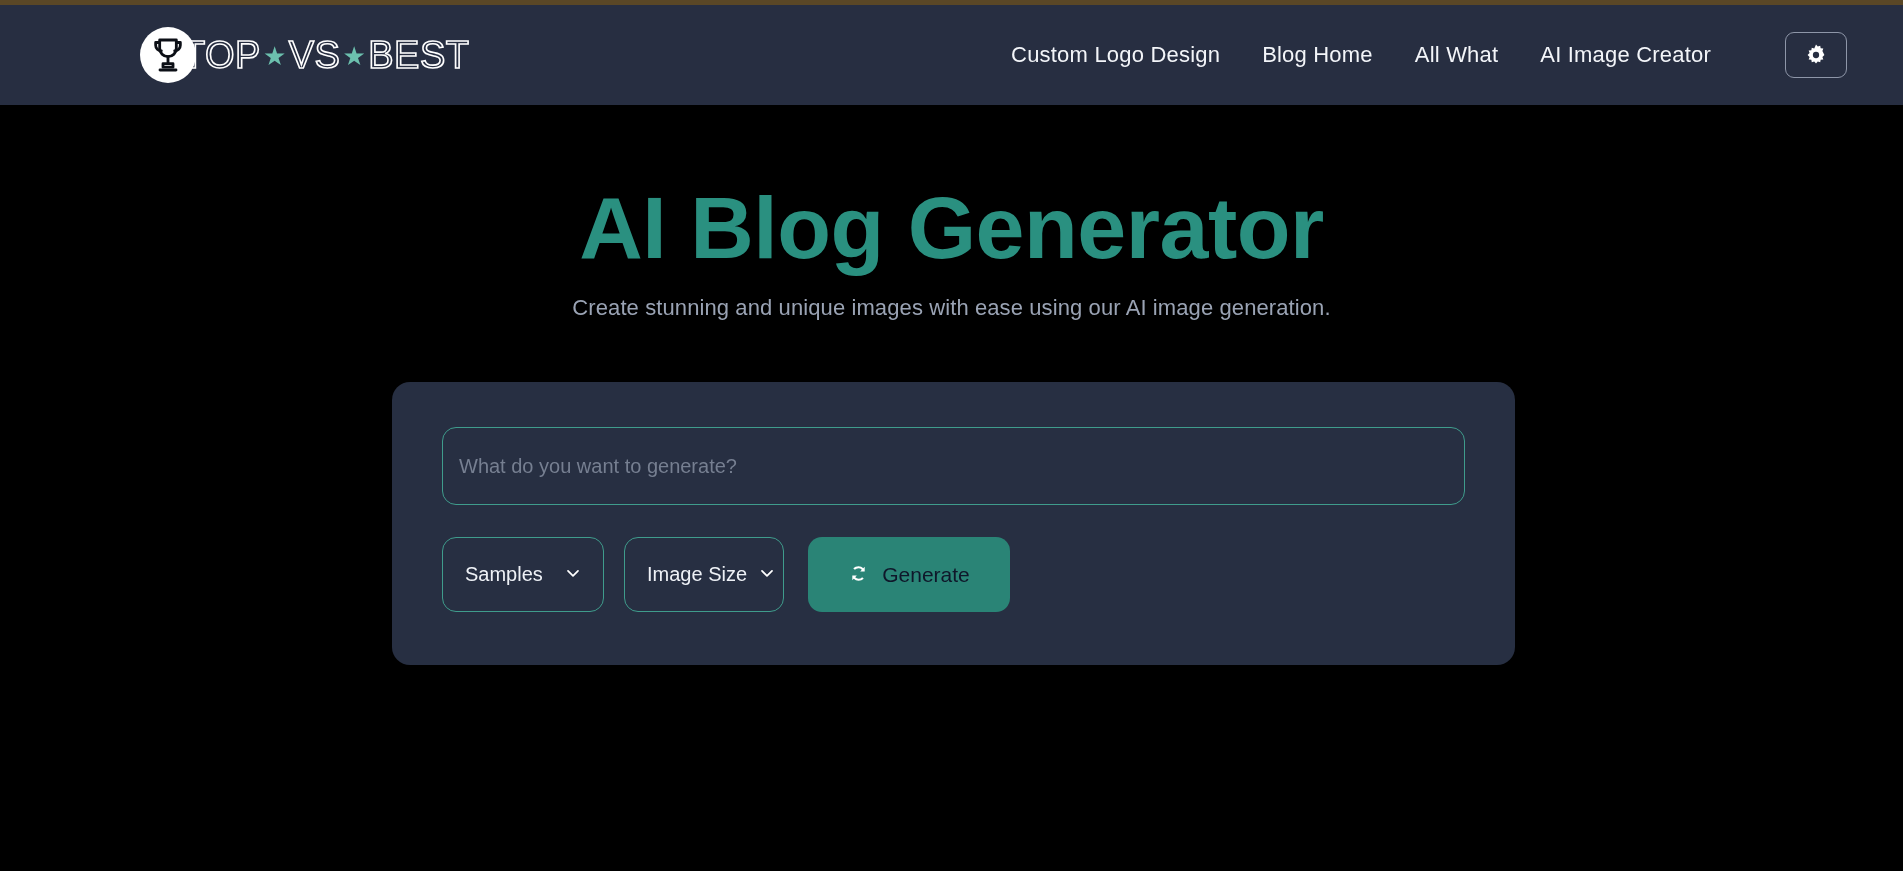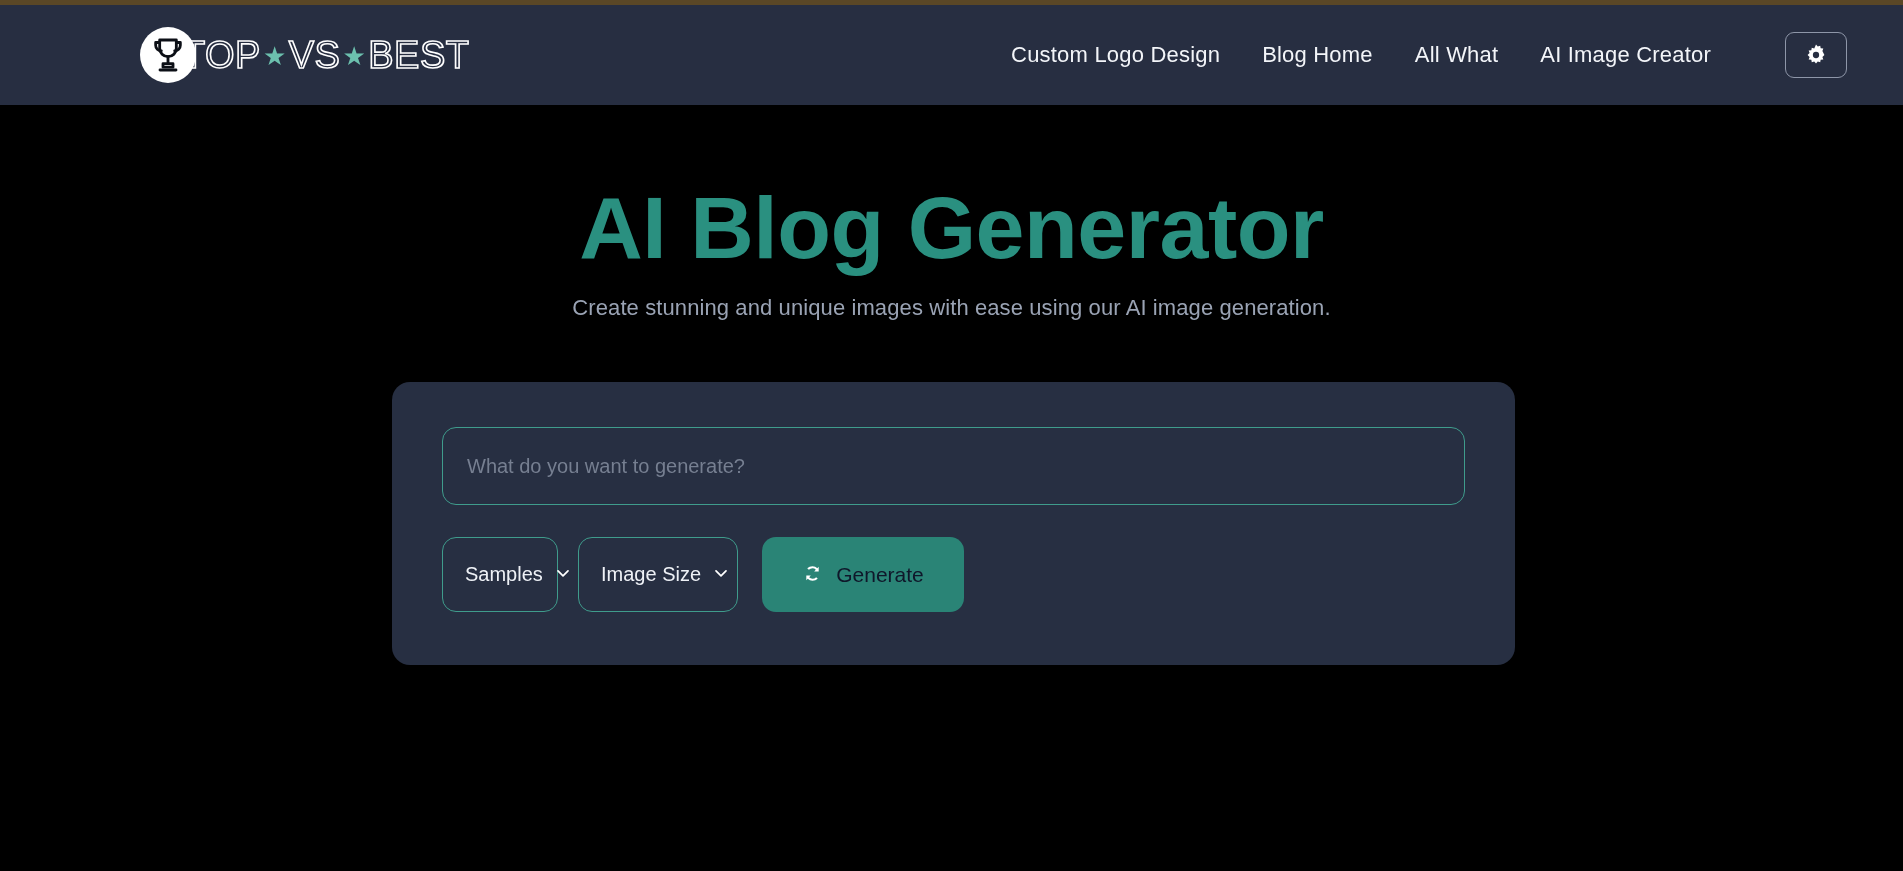--- a/index.html
+++ b/index.html
@@ -157,37 +157,37 @@
   }
 
   .prompt-input {
     width: 100%;
     height: 100%;
     background: transparent;
     border: 1.5px solid #3f9c8c;
     border-radius: 14px;
     color: #e7eaf0;
     font-size: 20px;
-    padding: 0 24px;
+    padding: 0 16px;
     font-family: "Liberation Sans", sans-serif;
     outline: none;
   }
   .prompt-input::placeholder { color: #767f91; }
 
   .controls {
     position: absolute;
     top: 155px;
     left: 50px;
     display: flex;
     align-items: center;
     gap: 20px;
   }
 
   .select-box {
-    width: 116px;
+    width: 162px;
     height: 75px;
     border: 1.5px solid #3f9c8c;
     border-radius: 14px;
     background: transparent;
     display: flex;
     align-items: center;
     justify-content: space-between;
     padding: 0 20px 0 22px;
     cursor: pointer;
   }

